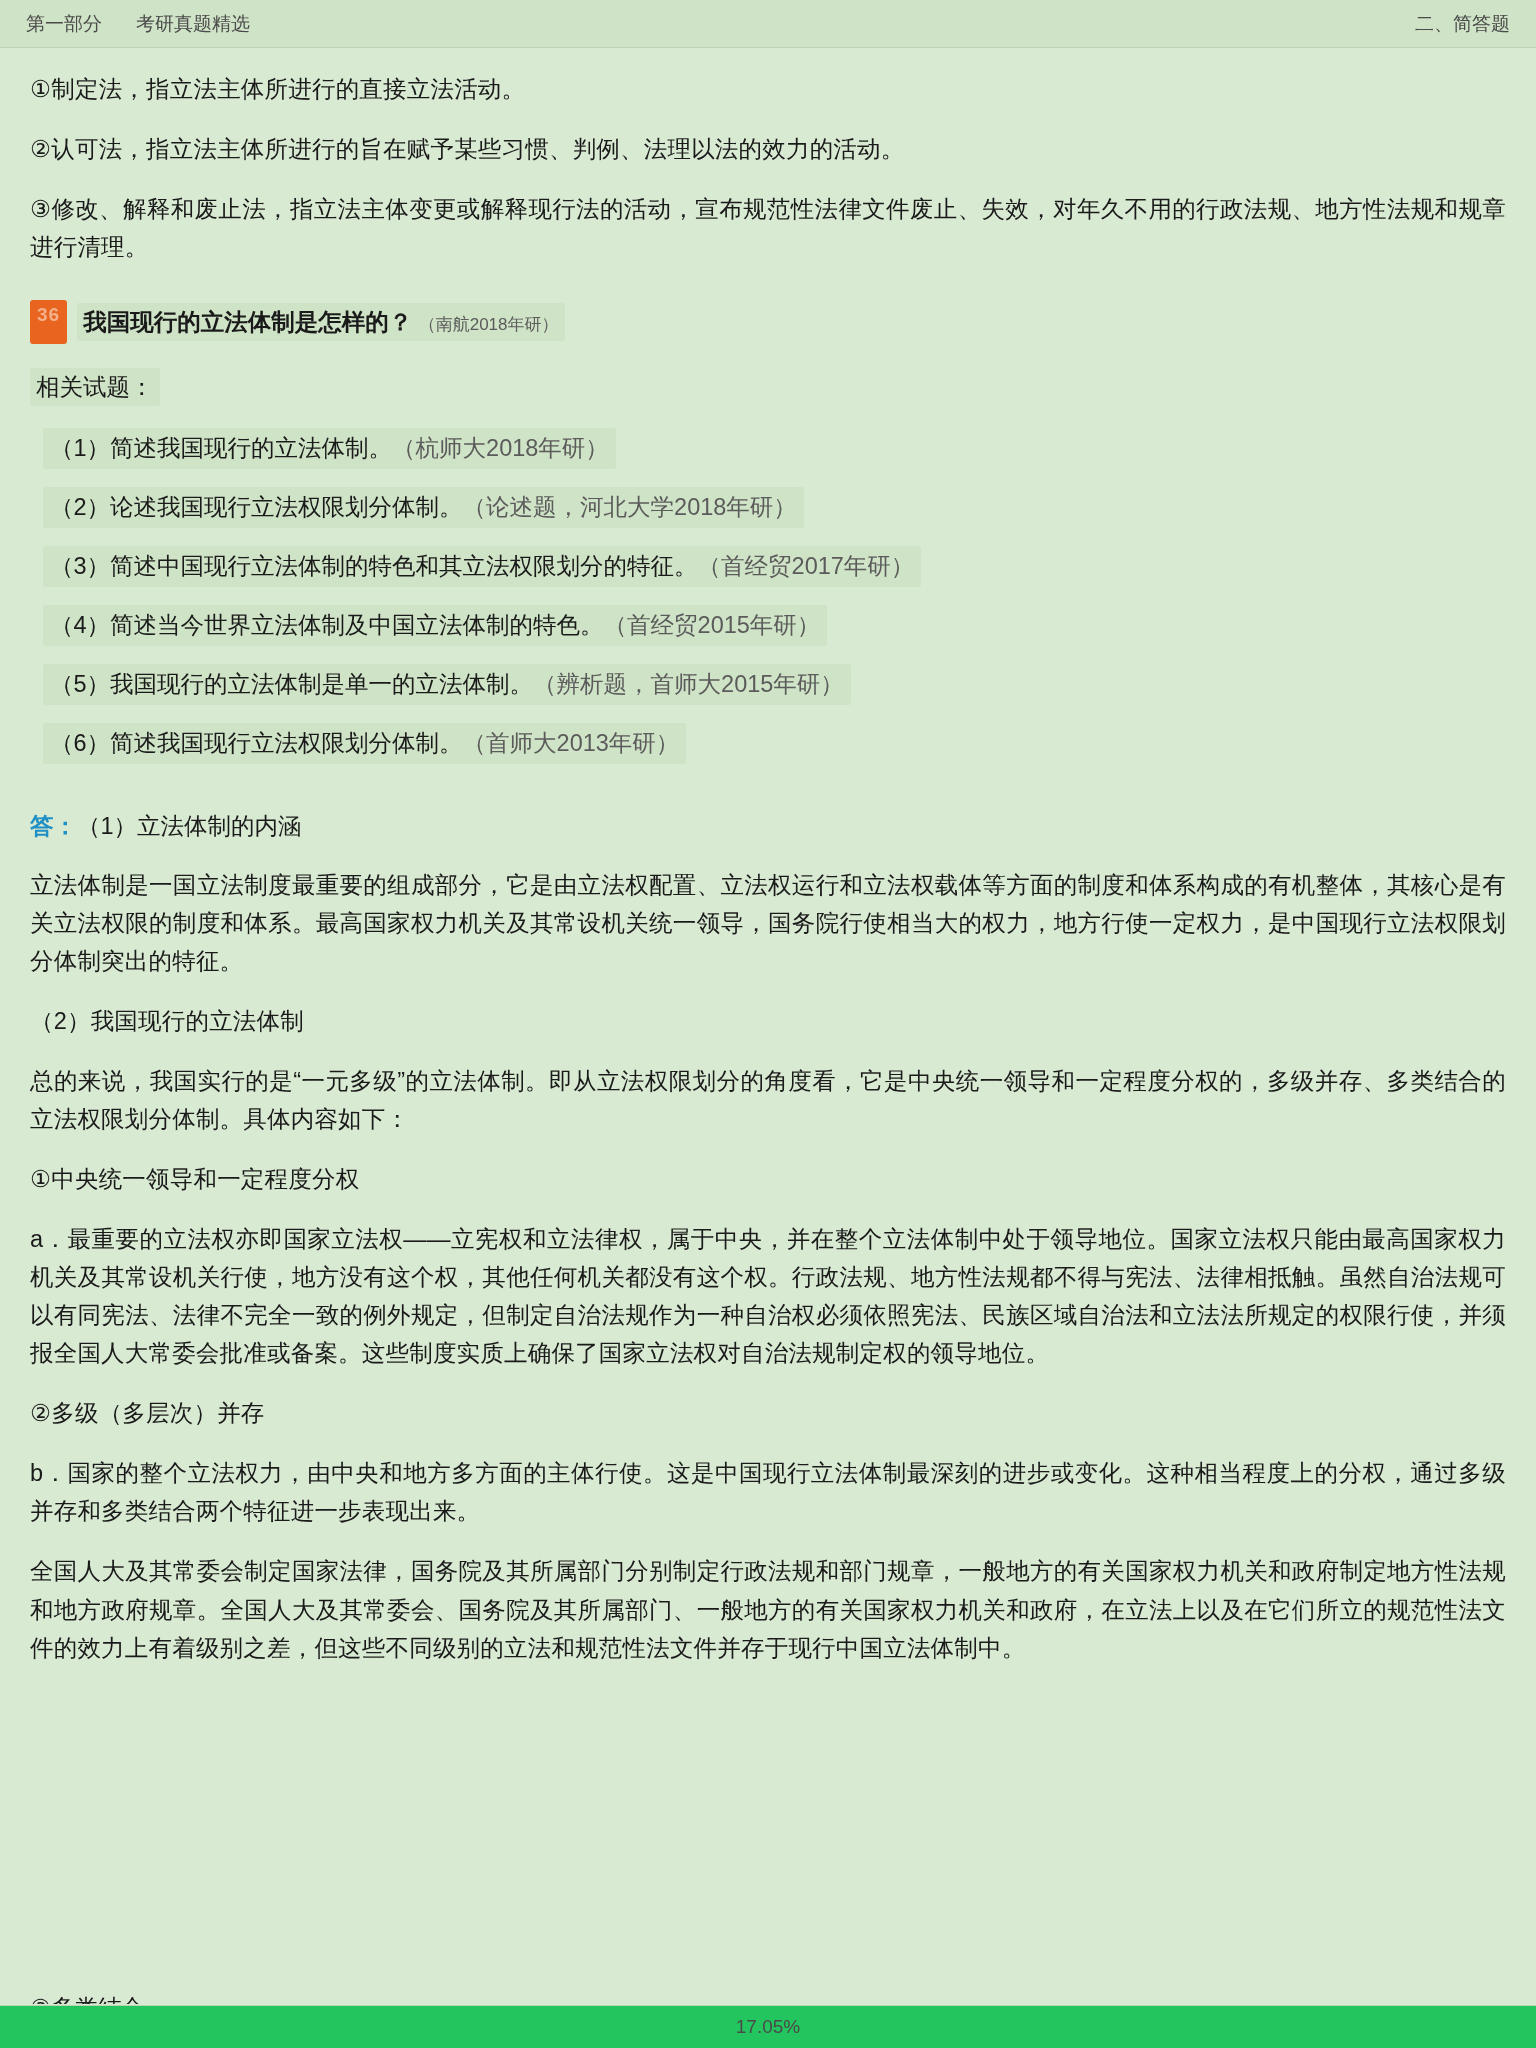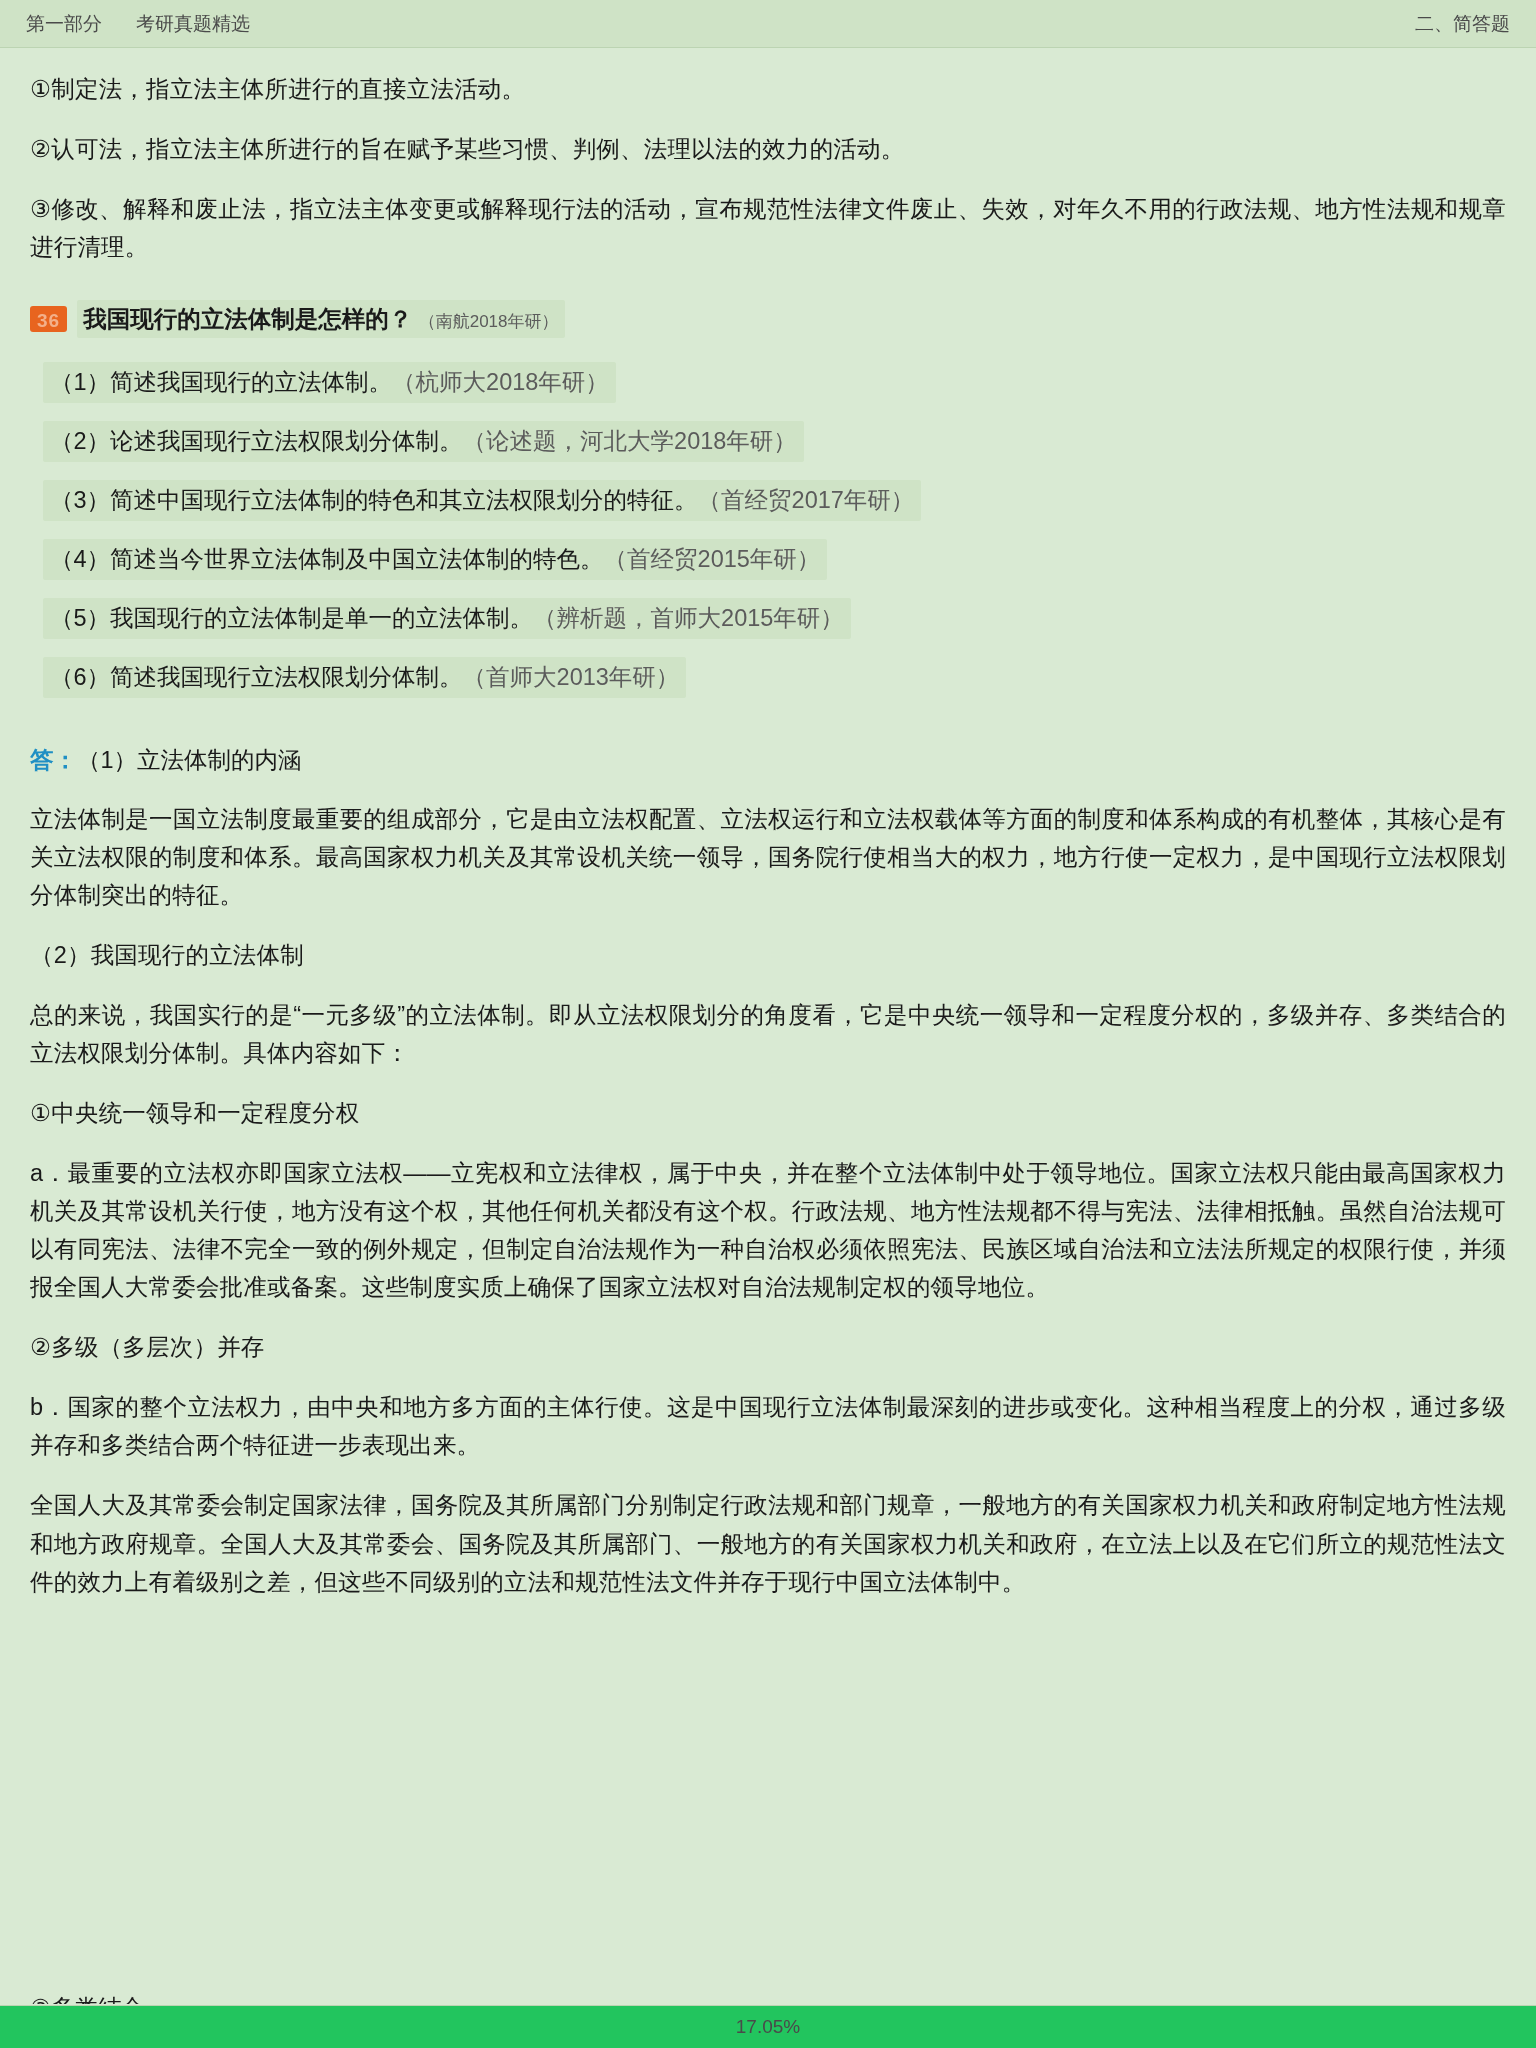--- a/index.html
+++ b/index.html
@@ -65,21 +65,21 @@
     align-items: center;
     margin: 34px 0 24px 0;
   }
   .qnum {
     display: inline-block;
     background: #e8641f;
     color: #f3b08a;
     font-size: 19px;
     font-weight: bold;
     line-height: 1;
-    padding: 5px 7px 2px 7px;
+    padding: 5px 7px 20px 7px;
     border-radius: 3px;
     margin-right: 10px;
     letter-spacing: 1px;
   }
   .qtext {
     font-size: 23.5px;
     font-weight: bold;
     background: #cfe3c6;
     padding: 3px 6px;
     border-radius: 2px;
@@ -157,20 +157,21 @@
 
     <p class="body">①制定法，指立法主体所进行的直接立法活动。</p>
     <p class="body">②认可法，指立法主体所进行的旨在赋予某些习惯、判例、法理以法的效力的活动。</p>
     <p class="body">③修改、解释和废止法，指立法主体变更或解释现行法的活动，宣布规范性法律文件废止、失效，对年久不用的行政法规、地方性法规和规章进行清理。</p>
 
     <div class="qline">
       <span class="qnum">36</span>
       <span class="qtext"><span>我国现行的立法体制是怎样的？</span> <span class="qsource">（南航2018年研）</span></span>
     </div>
 
+    <div><span class="rel-label">相关试题：</span></div>
 
     <div><span class="rel-item"><span>（1）简述我国现行的立法体制。</span><span class="src">（杭师大2018年研）</span></span></div>
     <div><span class="rel-item"><span>（2）论述我国现行立法权限划分体制。</span><span class="src">（论述题，河北大学2018年研）</span></span></div>
     <div><span class="rel-item"><span>（3）简述中国现行立法体制的特色和其立法权限划分的特征。</span><span class="src">（首经贸2017年研）</span></span></div>
     <div><span class="rel-item"><span>（4）简述当今世界立法体制及中国立法体制的特色。</span><span class="src">（首经贸2015年研）</span></span></div>
     <div><span class="rel-item"><span>（5）我国现行的立法体制是单一的立法体制。</span><span class="src">（辨析题，首师大2015年研）</span></span></div>
     <div><span class="rel-item"><span>（6）简述我国现行立法权限划分体制。</span><span class="src">（首师大2013年研）</span></span></div>
 
     <p class="answer-line"><span class="ans-mark">答：</span><span>（1）立法体制的内涵</span></p>
 

